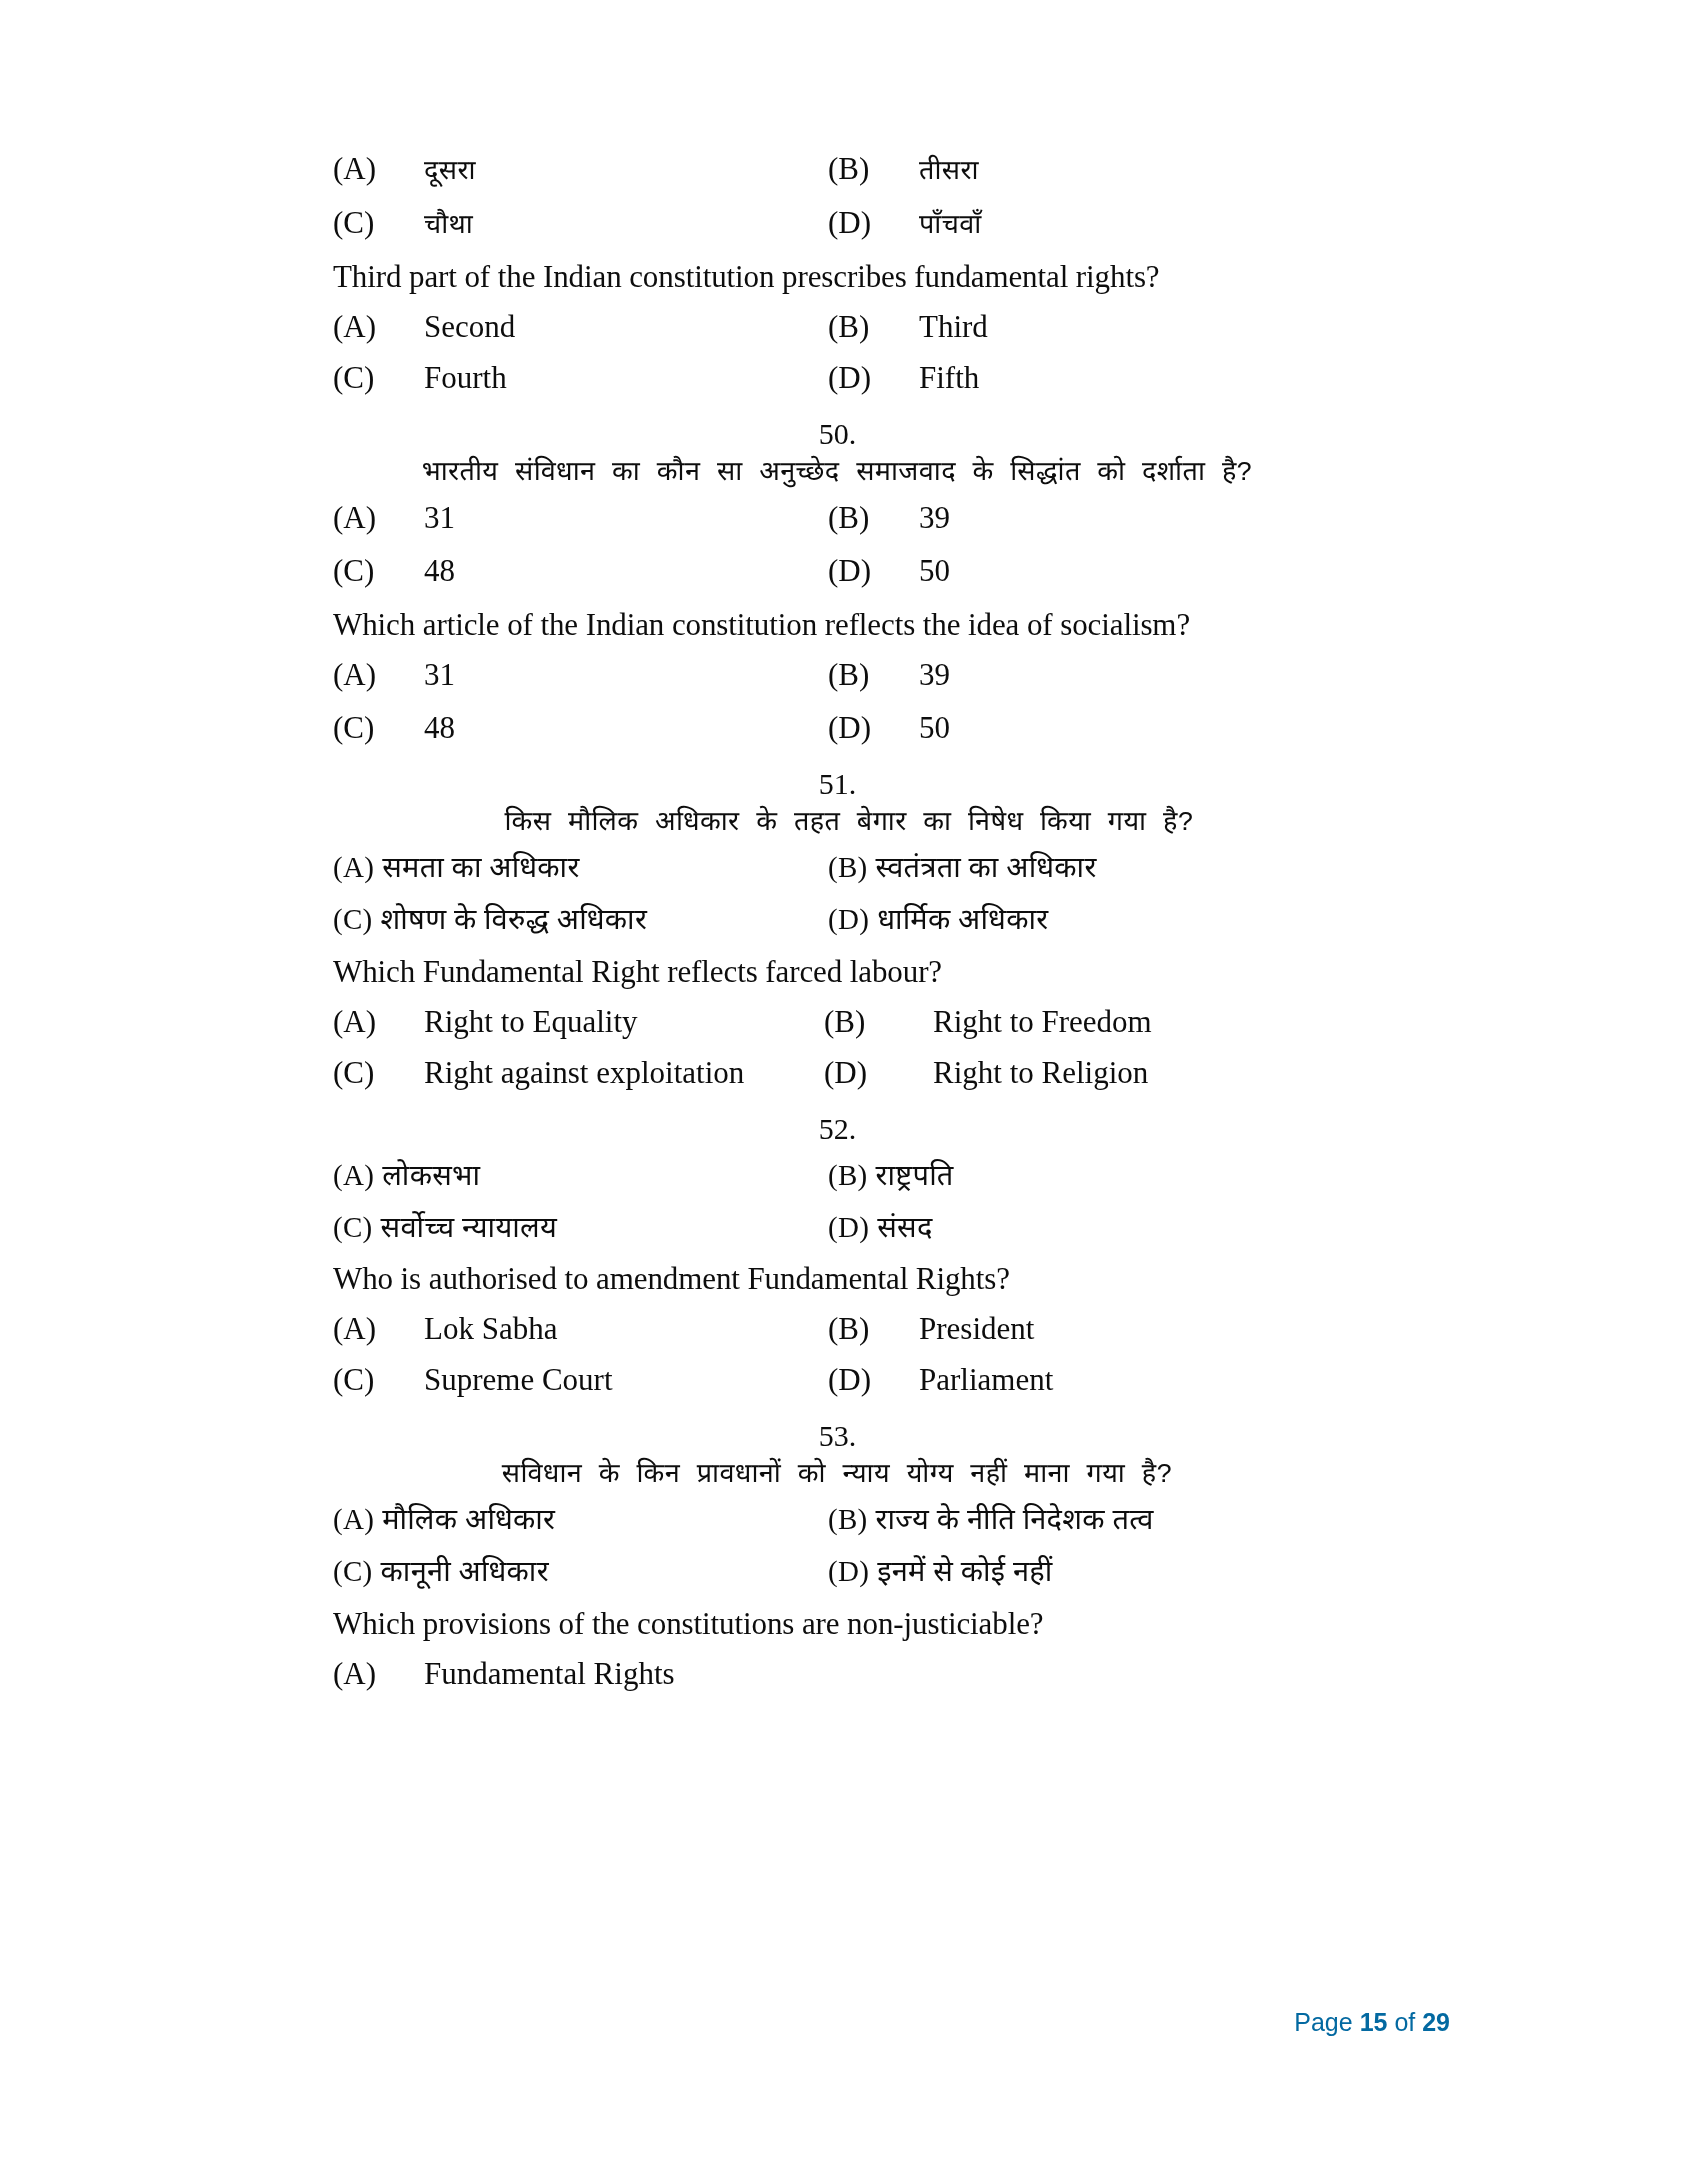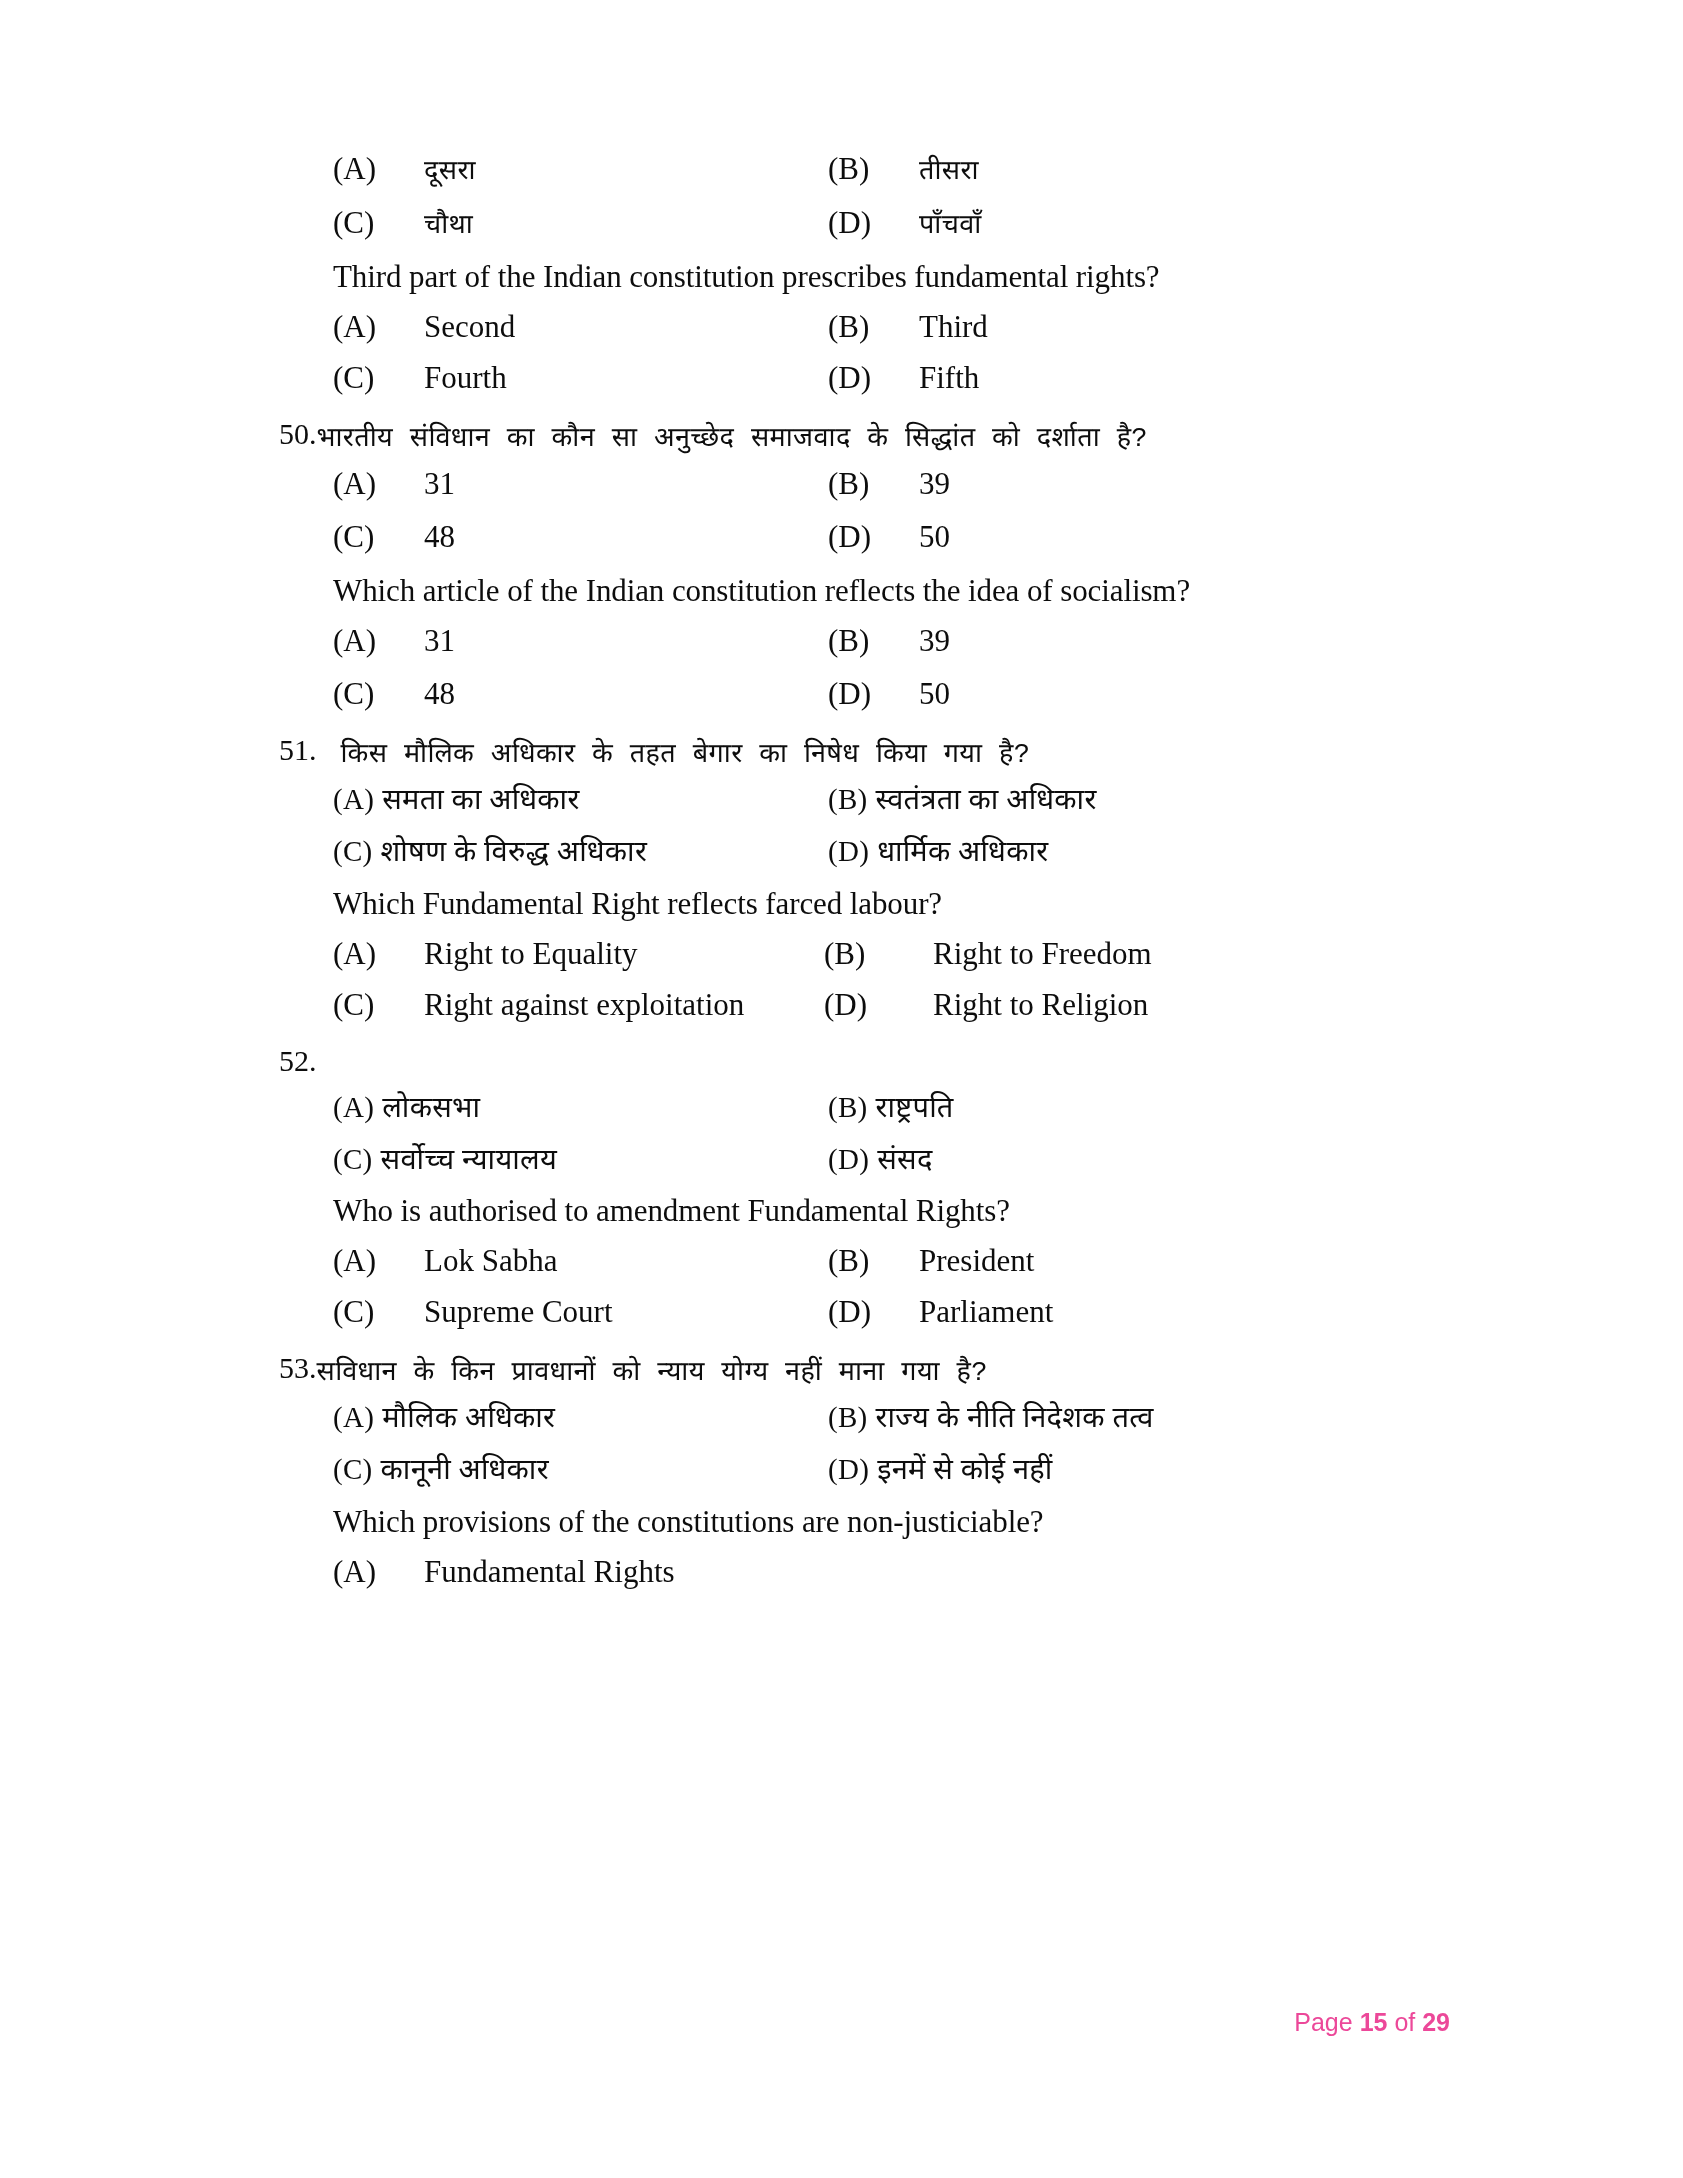--- a/index.html
+++ b/index.html
@@ -99,37 +99,38 @@
   .row-hi .col-a { width: 495px; flex: 0 0 495px; }
 
   
   .row-num { margin-left: 36px; margin-bottom: 12px; }
   .row-num .col-a { width: 495px; flex: 0 0 495px; }
   .row-num .lbl { width: 91px; flex: 0 0 91px; display:inline-block; }
 
   
   .numbered {
     display: flex;
-    align-items: flex-start;
+    align-items: center;
     white-space: nowrap;
     margin: 18px 0 10px -18px;
+    flex-direction: column;
   }
   .numbered .n {
     font-family: "Liberation Serif", serif;
     font-size: 30px;
   }
 
   
   .footer {
     position: absolute;
     right: 233px;
     top: 2008px;
     font-family: "Liberation Sans", sans-serif;
     font-size: 25px;
-    color: #ec4899;
+    color: #0369a1;
     white-space: nowrap;
   }
   .footer b { font-weight: bold; }
 </style>
 </head>
 <body>
 
 <div class="page">
   <div class="content">
 

